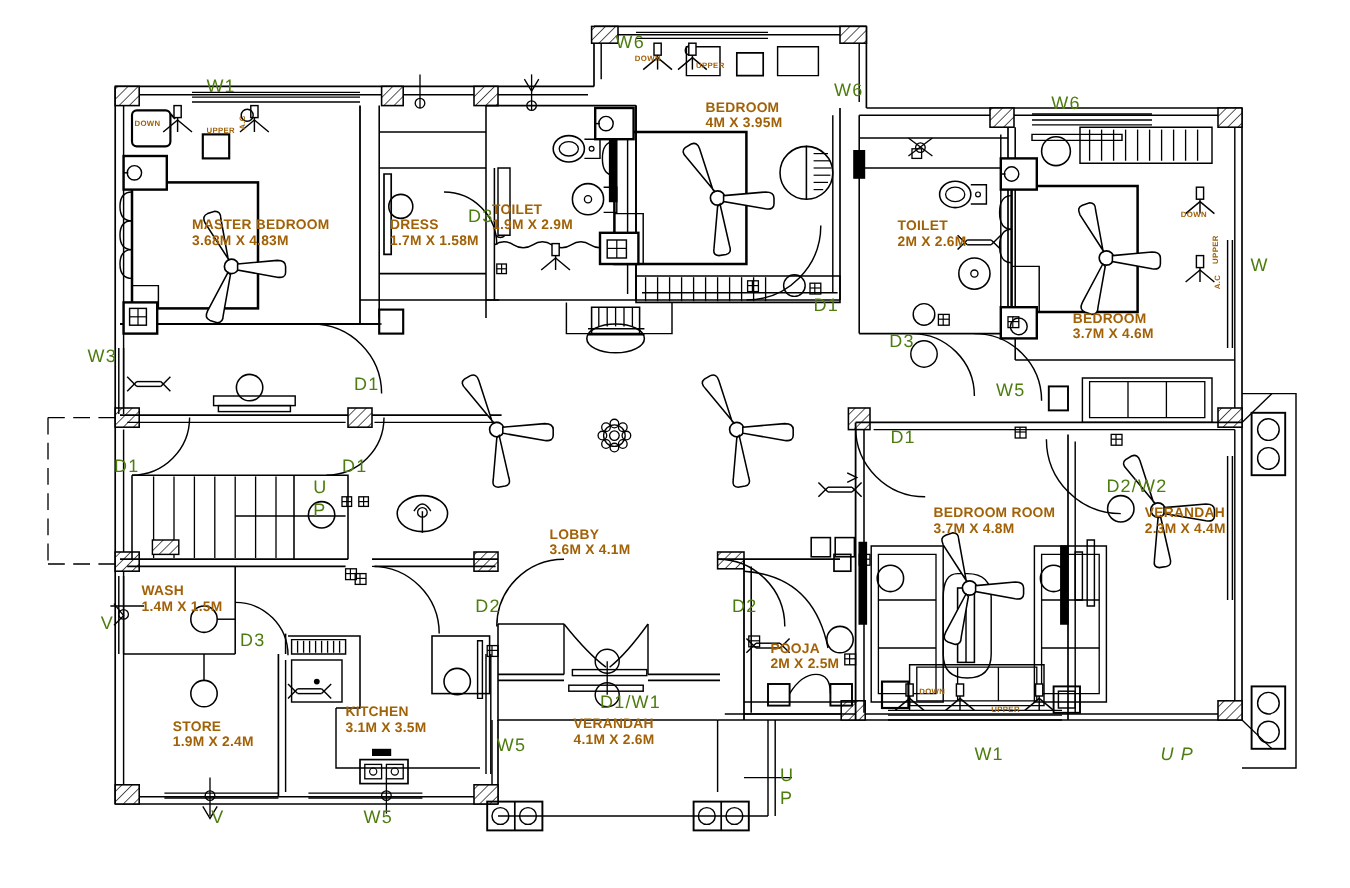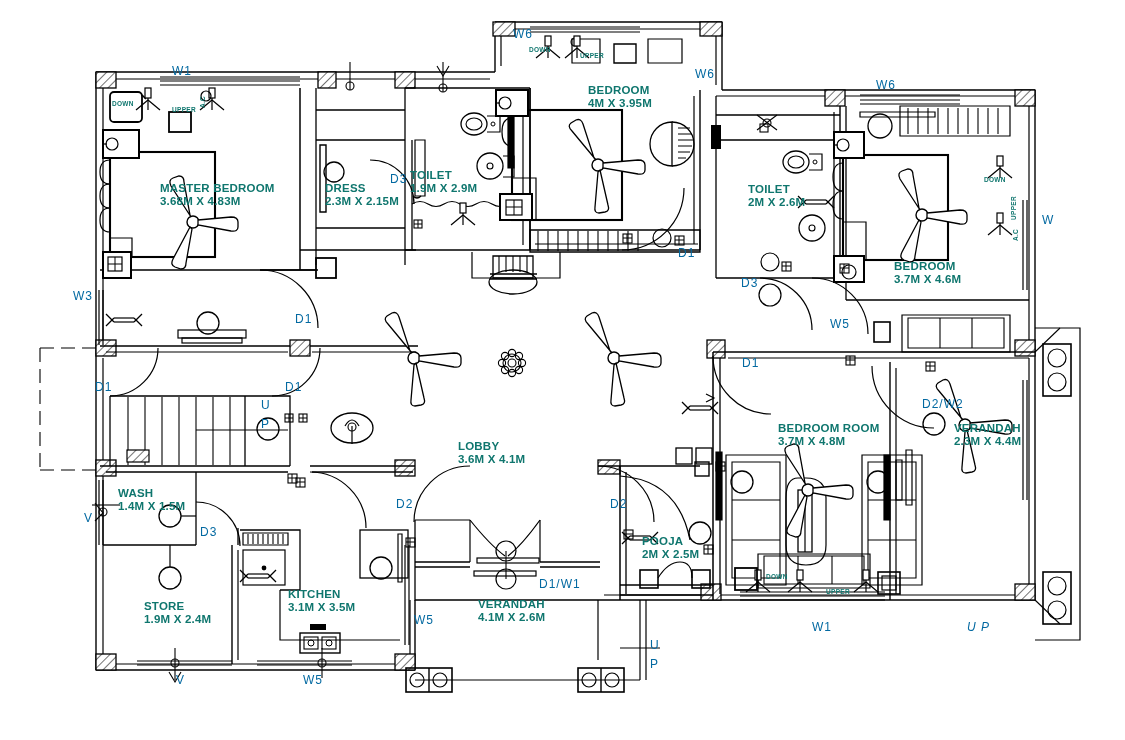--- a/index.html
+++ b/index.html
@@ -1,23 +1,23 @@
 <!DOCTYPE html>
 <html><head>
 <meta charset="utf-8">
 <title>Floor Plan</title>
 <style>
   html,body{margin:0;padding:0;background:#ffffff;}
   body{font-family:"Liberation Sans", sans-serif;}
   #plan{position:relative;width:1125px;height:740px;background:#ffffff;overflow:hidden;}
   #plan svg{position:absolute;left:0;top:0;}
-  .lbl{position:absolute;color:#0f766e;white-space:pre;line-height:1.12;}
+  .lbl{position:absolute;color:#a16207;white-space:pre;line-height:1.12;}
   .room-name{font-size:11.5px;letter-spacing:.2px;font-weight:600;}
   .room-dim{font-size:11.5px;letter-spacing:.2px;font-weight:600;}
-  .tag{font-size:12px;color:#0369a1;letter-spacing:1px;}
+  .tag{font-size:15px;color:#4d7c0f;letter-spacing:1px;}
   .tag-xs{font-size:6.5px;letter-spacing:.3px;font-weight:600;}
   .vert{writing-mode:vertical-rl;text-orientation:mixed;}
   .rot180{transform:rotate(180deg);}
 </style>
 </head>
 <body>
 
 <div id="plan">
 
 <svg width="1125" height="740" viewBox="0 0 1125 740" shape-rendering="geometricPrecision">
@@ -612,21 +612,21 @@
     <line x1="300" y1="478" x2="300" y2="487" stroke-width="1"></line>
     <rect x="169" y="112" width="22" height="20" stroke-width="1.8"></rect>
 
     <rect x="760" y="124" width="8" height="8" stroke-width="1.1"></rect>
 
   </g>
 </svg>
 
 <div id="room-labels">
       <div class="lbl" style="left: 160px; top: 182px;"><div class="room-name">MASTER BEDROOM</div><div class="room-dim">3.68M X 4.83M</div></div>
-      <div class="lbl" style="left: 308px; top: 182px; margin-left: 17px;"><div class="room-name">DRESS</div><div class="room-dim">2.3M X 2.15M</div></div>
+      <div class="lbl" style="left: 308px; top: 182px; margin-left: 17px;"><div class="room-name">DRESS</div><div class="room-dim">1.7M X 1.58M</div></div>
       <div class="lbl" style="left: 410px; top: 169px;"><div class="room-name">TOILET</div><div class="room-dim">1.9M X 2.9M</div></div>
       <div class="lbl" style="left: 588px; top: 84px;"><div class="room-name">BEDROOM</div><div class="room-dim">4M X 3.95M</div></div>
       <div class="lbl" style="left: 748px; top: 183px;"><div class="room-name">TOILET</div><div class="room-dim">2M X 2.6M</div></div>
       <div class="lbl" style="left: 894px; top: 260px;"><div class="room-name">BEDROOM</div><div class="room-dim">3.7M X 4.6M</div></div>
       <div class="lbl" style="left: 458px; top: 412px; margin-top: 28px;"><div class="room-name">LOBBY</div><div class="room-dim">3.6M X 4.1M</div></div>
       <div class="lbl" style="left: 778px; top: 422px;"><div class="room-name">BEDROOM ROOM</div><div class="room-dim">3.7M X 4.8M</div></div>
       <div class="lbl" style="left: 954px; top: 422px;"><div class="room-name">VERANDAH</div><div class="room-dim">2.3M X 4.4M</div></div>
       <div class="lbl" style="left: 642px; top: 535px;"><div class="room-name">POOJA</div><div class="room-dim">2M X 2.5M</div></div>
       <div class="lbl" style="left: 118px; top: 487px;"><div class="room-name">WASH</div><div class="room-dim">1.4M X 1.5M</div></div>
       <div class="lbl" style="left: 144px; top: 600px;"><div class="room-name">STORE</div><div class="room-dim">1.9M X 2.4M</div></div>
@@ -649,21 +649,21 @@
       <div class="lbl tag" style="left: 830px; top: 318px;">W5</div>
       <div class="lbl tag" style="left: 742px; top: 357px;">D1</div>
       <div class="lbl tag" style="left: 922px; top: 378px; margin-top: 20px;">D2/W2</div>
       <div class="lbl tag" style="left: 396px; top: 498px;">D2</div>
       <div class="lbl tag" style="left: 610px; top: 498px;">D2</div>
       <div class="lbl tag" style="left: 200px; top: 526px;">D3</div>
       <div class="lbl tag" style="left: 414px; top: 614px;">W5</div>
       <div class="lbl tag" style="left: 303px; top: 674px;">W5</div>
       <div class="lbl tag" style="left: 812px; top: 621px;">W1</div>
       <div class="lbl tag" style="left: 967px; top: 621px; font-style: italic;">U P</div>
-      <div class="lbl tag" style="left: 500px; top: 578px; margin-left: 39px;">D1/W1</div>
+      <div class="lbl tag" style="left: 500px; top: 578px;">D1/W1</div>
     </div>
 <div id="annotation-labels">
       <div class="lbl tag-xs" style="left: 112px; top: 100px;">DOWN</div>
       <div class="lbl tag-xs" style="left: 172px; top: 106px;">UPPER</div>
       <div class="lbl tag-xs vert rot180" style="left: 199px; top: 96px;">A.C</div>
       <div class="lbl tag-xs" style="left: 529px; top: 46px;">DOWN</div>
       <div class="lbl tag-xs" style="left: 580px; top: 52px;">UPPER</div>
       <div class="lbl tag-xs" style="left: 984px; top: 176px;">DOWN</div>
       <div class="lbl tag-xs vert rot180" style="left: 1010px; top: 196px;">UPPER</div>
       <div class="lbl tag-xs vert rot180" style="left: 1012px; top: 229px;">A.C</div>

